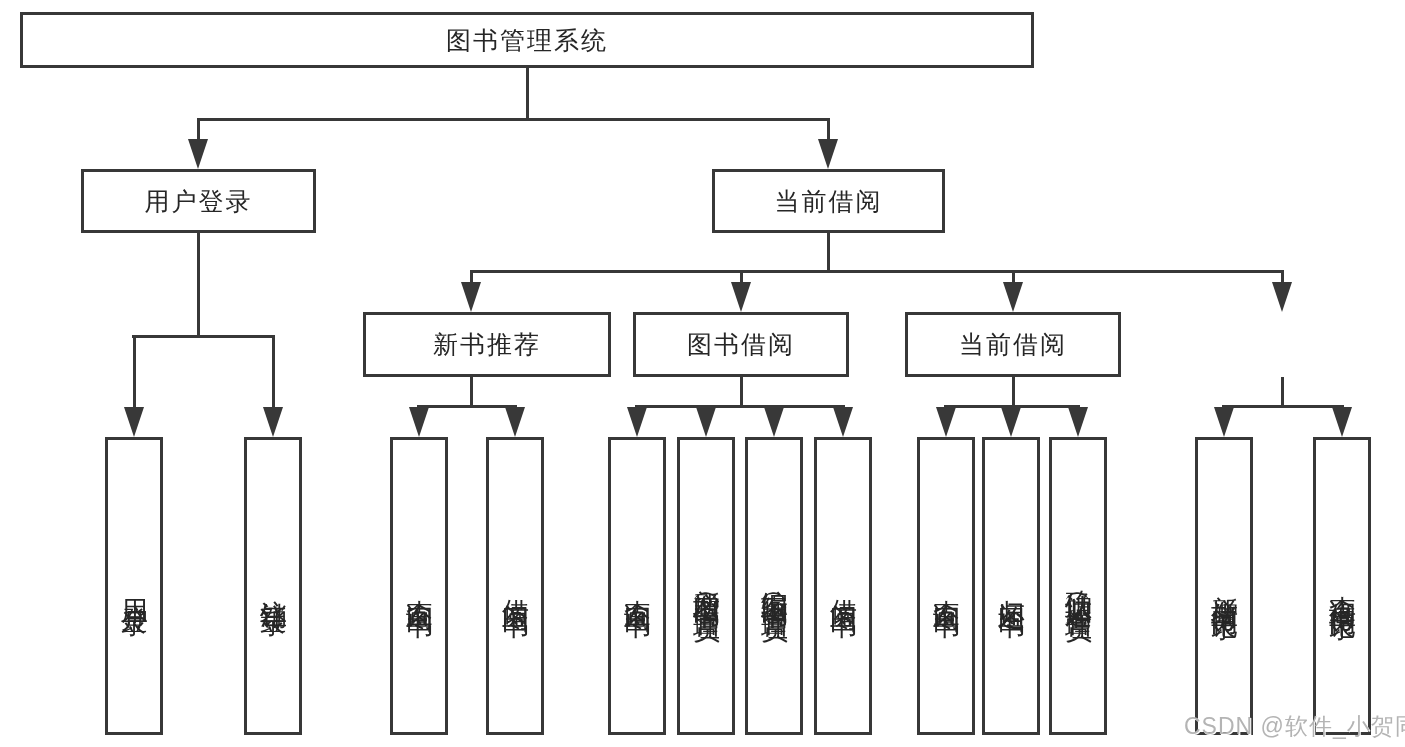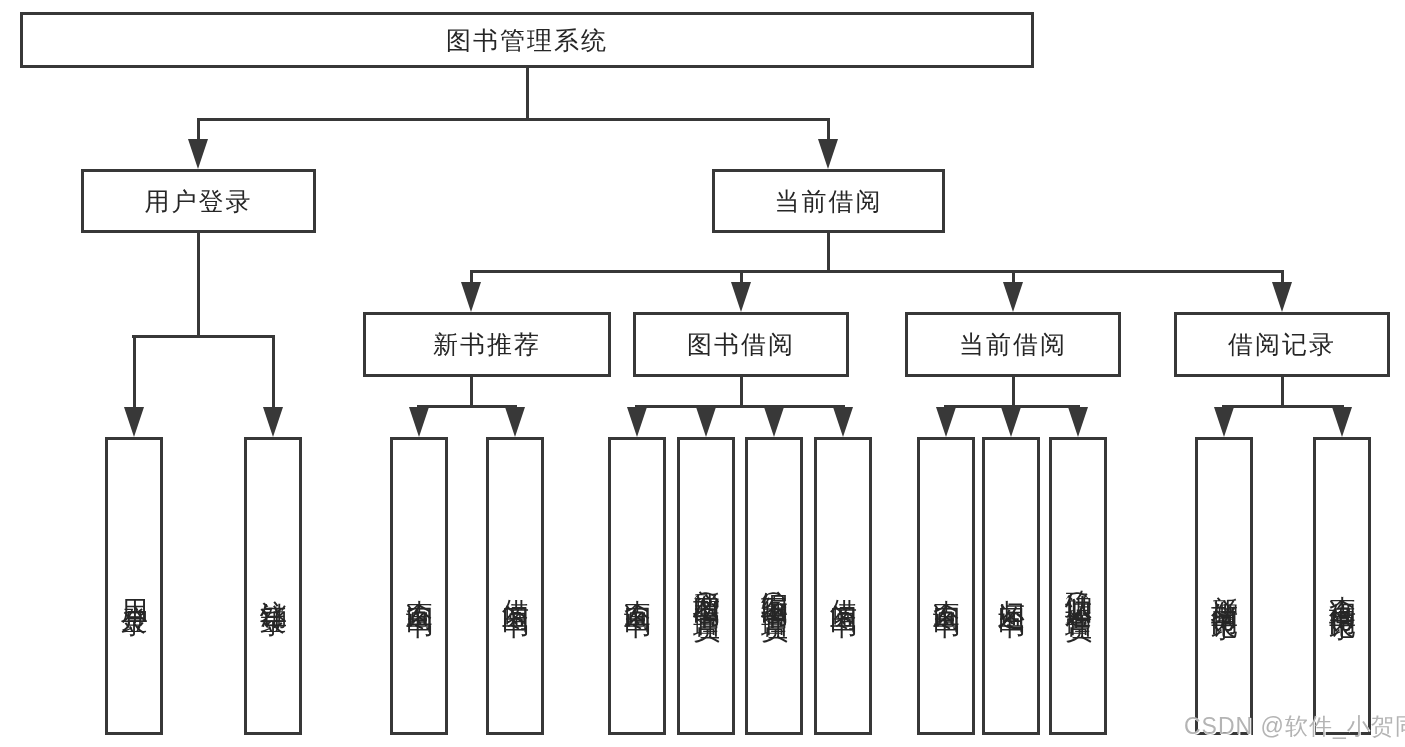--- a/index.html
+++ b/index.html
@@ -71,23 +71,20 @@
 
   <div class="box hlabel" style="left:363px;top:312px;width:248px;height:65px;">
     <span>新书推荐</span>
   </div>
   <div class="box hlabel" style="left:905px;top:312px;width:216px;height:65px;">
     <span>当前借阅</span>
   </div>
   <div class="box hlabel" style="left:633px;top:312px;width:216px;height:65px;">
     <span>图书借阅</span>
   </div>
-  <div class="box hlabel" style="left:1174px;top:312px;width:216px;height:65px;">
-    <span>借阅记录</span>
-  </div>
 
   <i class="v" style="left:470px;top:377px;height:31px;"></i>
   <i class="h" style="left:417px;top:405px;width:100px;"></i>
   <i class="v" style="left:418px;top:405px;height:8px;"></i>
   <i class="v" style="left:514px;top:405px;height:8px;"></i>
   <i class="arrow" style="left:409px;top:407px;"></i>
   <i class="arrow" style="left:505px;top:407px;"></i>
 
   <i class="v" style="left:740px;top:377px;height:31px;"></i>
   <i class="h" style="left:635px;top:405px;width:210px;"></i>

